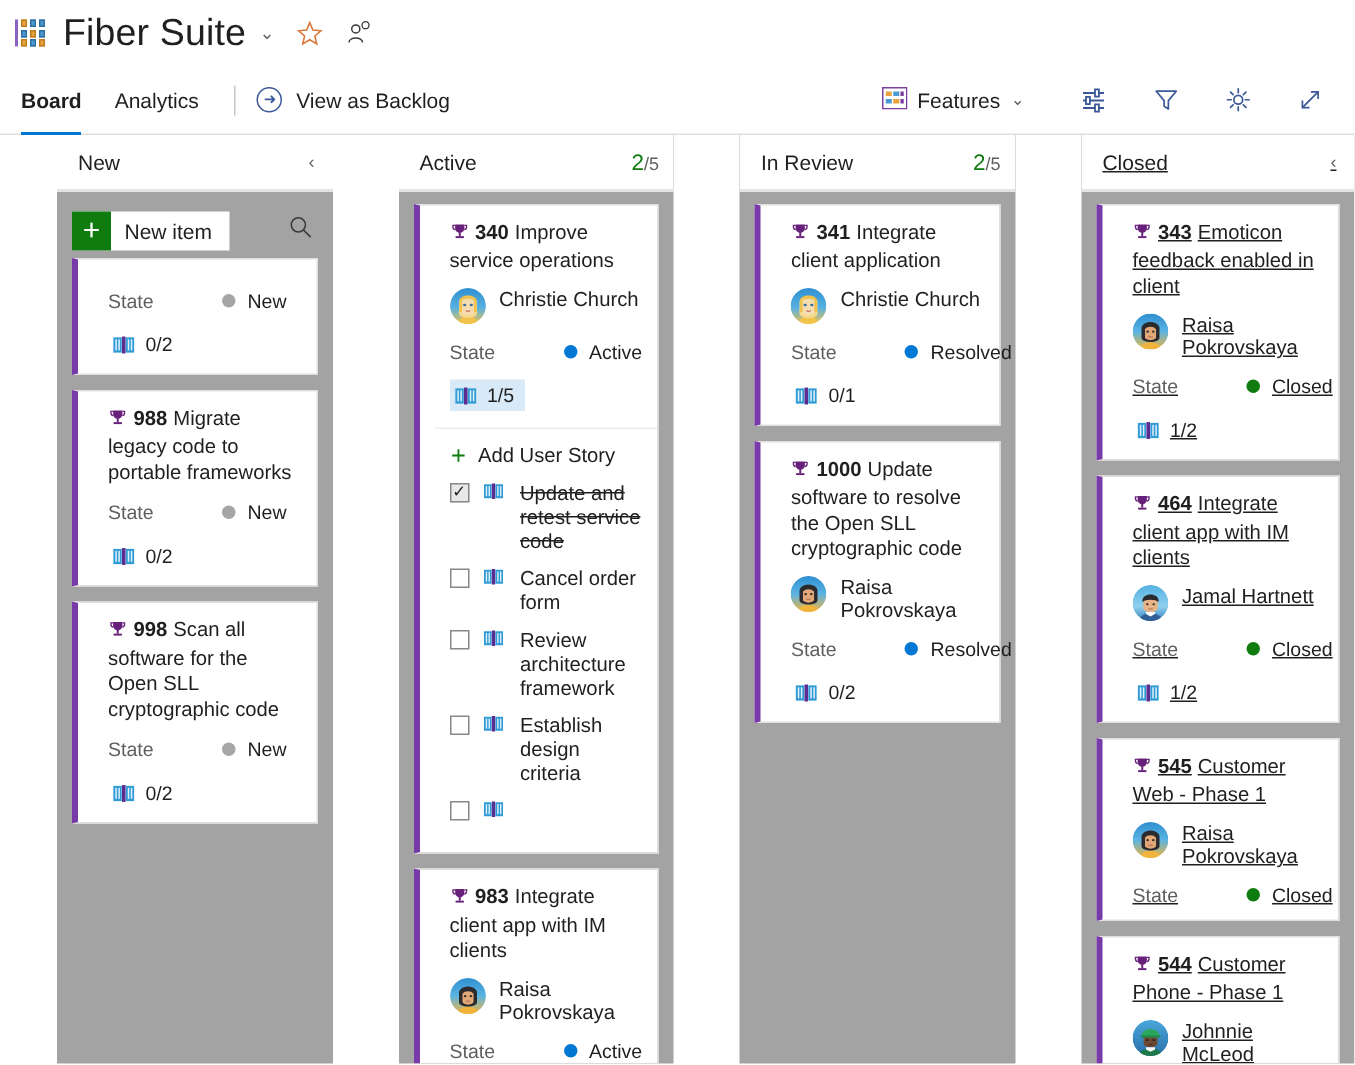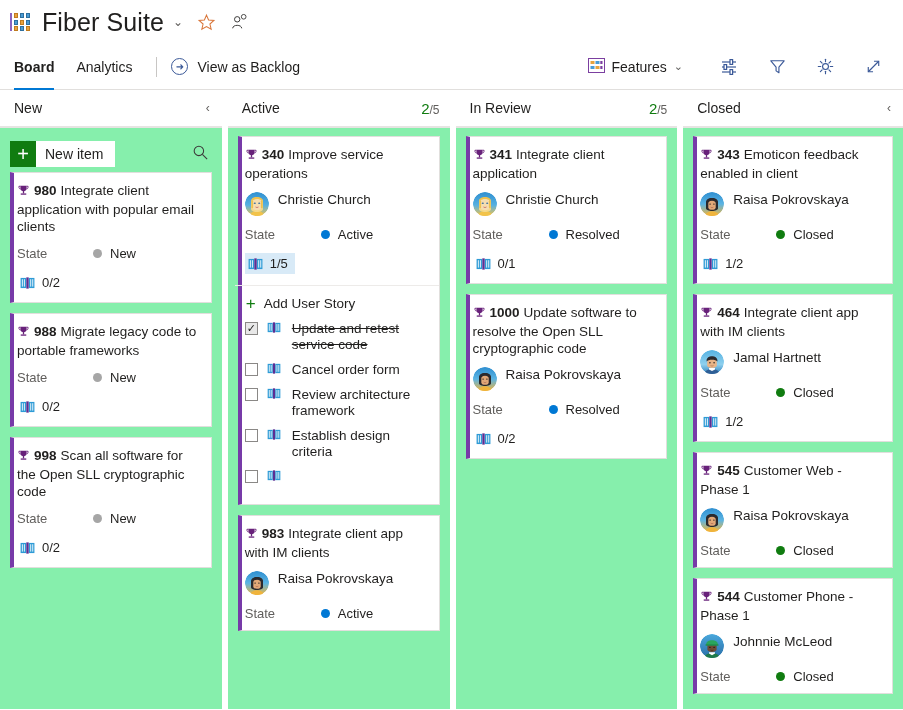--- a/index.html
+++ b/index.html
@@ -105,27 +105,28 @@
 
   
   .board {
     display: flex;
     height: 619px;
     background: #ffffff;
     padding-left: 0;
   }
   .column {
     width: 222px;
-    background: #86efac;
+    background: #a3a3a3;
     margin-right: 6px;
     display: flex;
     flex-direction: column;
     overflow: hidden;
-  }
-  .column:last-child { margin-right: 0; width: 220px; }
+    margin-left: 38px;
+  }
+  .column:last-child { margin-right: 0; width: 220px; text-decoration: underline; }
 
   .col-header {
     height: 38px;
     background: #ffffff;
     display: flex;
     align-items: center;
     padding: 0 10px 0 14px;
     border-bottom: 2px solid #e6e4e2;
     flex: 0 0 auto;
   }
@@ -168,21 +169,21 @@
   .search-btn {
     margin-left: auto; cursor: pointer; padding-right: 3px;
   }
 
   
   .card {
     background: #ffffff;
     border: 1px solid #e1dfdd;
     border-left: 4px solid #773aa8;
     margin-bottom: 10px;
-    padding: 9px 11px 9px 3px;
+    padding: 9px 11px 9px 20px;
     cursor: pointer;
   }
   .card-title-row {
     font-size: 13.5px;
     line-height: 17px;
     color: #201f1e;
     display: block;
   }
   .trophy { display: inline-block; vertical-align: -2px; margin-right: 4px; }
   .card-id { font-weight: 700; margin-right: 4px; }
@@ -385,27 +386,20 @@
           <div class="newitem-btn">
             <div class="plus-box">+</div>
             <span class="newitem-label">New item</span>
           </div>
           <span class="search-btn"><svg width="17" height="17" viewBox="0 0 18 18">
               <circle cx="7.3" cy="7.3" r="5" fill="none" stroke="#3b3a39" stroke-width="1.1"></circle>
               <line x1="11" y1="11" x2="16" y2="16" stroke="#3b3a39" stroke-width="1.1"></line>
             </svg></span>
         </div>
         <div class="card" style="border-left-color: rgb(119, 58, 168);">
-          <div class="card-title-row"><span class="trophy"><svg width="13" height="13" viewBox="0 0 16 16">
-                <path d="M4.2 2h7.6v3.2c0 2.1-1.7 3.8-3.8 3.8S4.2 7.3 4.2 5.2V2z" fill="#68217a"></path>
-                <path d="M4.2 2.8H2.4v1.1c0 1.3 0.9 2.2 1.9 2.3" fill="none" stroke="#68217a" stroke-width="1.1"></path>
-                <path d="M11.8 2.8h1.8v1.1c0 1.3-0.9 2.2-1.9 2.3" fill="none" stroke="#68217a" stroke-width="1.1"></path>
-                <rect x="7.2" y="8.6" width="1.6" height="3" fill="#68217a"></rect>
-                <rect x="4.6" y="11.6" width="6.8" height="1.6" fill="#68217a"></rect>
-              </svg></span><span class="card-id">980</span><span class="card-title">Integrate client application with popular email clients</span></div>
           <div class="state-row">
             <span class="state-label">State</span>
             <span class="state-dot" style="background: rgb(166, 166, 166);"></span>
             <span class="state-value">New</span>
           </div>
           <div class="progress-row">
             <span class="bookicon"><svg width="15" height="12" viewBox="0 0 16 13">
                 <rect x="0.5" y="1" width="6" height="11" fill="#2e9bd6"></rect>
                 <rect x="9.5" y="1" width="6" height="11" fill="#2e9bd6"></rect>
                 <rect x="6.7" y="0.4" width="2.6" height="12.2" fill="#5c2d91"></rect>

